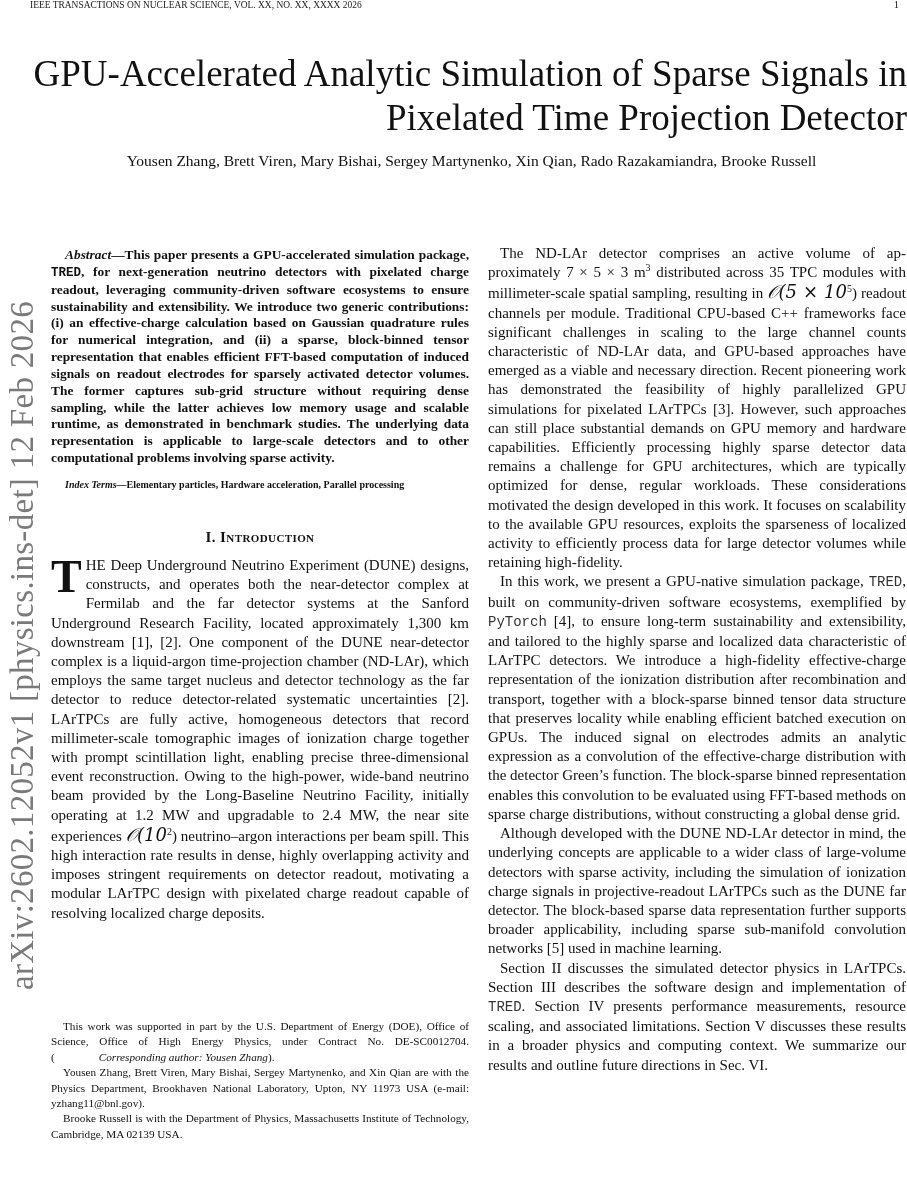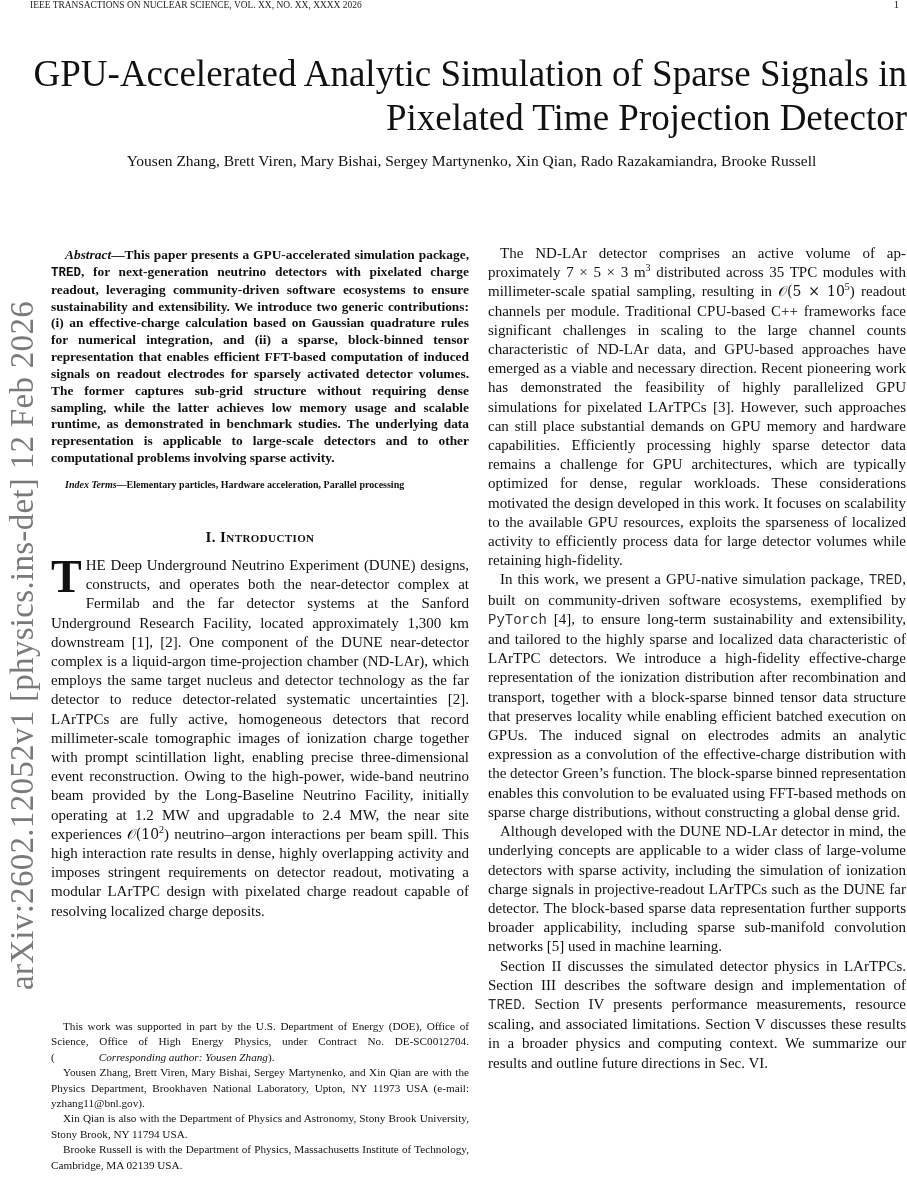--- a/index.html
+++ b/index.html
@@ -45,21 +45,21 @@
   p.body { margin: 0; text-indent: 12px; }
   p.body.first { text-indent: 0; }
   .dropcap {
     float: left; font-size: 46px; line-height: 36px; font-weight: bold; margin: 3px 4px 0 0; font-family: "Liberation Serif", serif;
   }
   .footnotes { position: absolute; left: 51px; width: 418px; top: 1019px; font-size: 11.2px; line-height: 15.4px; text-align: justify; }
   .footnotes p { margin: 0; text-indent: 12px; }
   .footnotes .it { font-style: italic; padding-left: 44px; }
   sup { font-size: 10px; line-height: 0; }
   .math { font-family: "Liberation Serif", serif; }
-  .mathcal { font-family: "DejaVu Serif", serif; font-size: 14px; }
+  .mathcal { font-style: italic; font-family: "DejaVu Serif", serif; font-size: 18px; }
   .mono-body { font-family: "Liberation Mono", "DejaVu Sans Mono", monospace; font-size: 14px; color: #333; }
 </style>
 </head>
 <body>
 
 <div class="running-head">
   <span class="journal">IEEE TRANSACTIONS ON NUCLEAR SCIENCE, VOL. XX, NO. XX, XXXX 2026</span>
   <span class="page-num">1</span>
 </div>
 
@@ -73,21 +73,20 @@
   <p class="index-terms"><span class="lead">Index Terms</span><span>—Elementary particles, Hardware acceleration, Parallel processing</span></p>
 
   <div class="section-heading">I. Introduction</div>
 
   <p class="body first"><span class="dropcap">T</span><span>HE Deep Underground Neutrino Experiment (DUNE) designs, constructs, and operates both the near-detector complex at Fermilab and the far detector systems at the Sanford Underground Research Facility, located approximately 1,300 km downstream [1], [2]. One component of the DUNE near-detector complex is a liquid-argon time-projection cham­ber (ND-LAr), which employs the same target nucleus and detector technology as the far detector to reduce detector-related systematic uncertainties [2]. LArTPCs are fully active, homogeneous detectors that record millimeter-scale tomo­graphic images of ionization charge together with prompt scintillation light, enabling precise three-dimensional event reconstruction. Owing to the high-power, wide-band neutrino beam provided by the Long-Baseline Neutrino Facility, ini­tially operating at 1.2 MW and upgradable to 2.4 MW, the near site experiences </span><span class="mathcal">𝒪(10</span><sup>2</sup><span>)</span><span> neutrino–argon interactions per beam spill. This high interaction rate results in dense, highly overlapping activity and imposes stringent requirements on detector readout, motivating a modular LArTPC design with pixelated charge readout capable of resolving localized charge deposits.</span></p>
 </div>
 
 <div class="footnotes">
   <p><span>This work was supported in part by the U.S. Department of Energy (DOE), Office of Science, Office of High Energy Physics, under Contract No. DE-SC0012704. (</span><span class="it">Corresponding author: Yousen Zhang</span><span>).</span></p>
   <p>Yousen Zhang, Brett Viren, Mary Bishai, Sergey Martynenko, and Xin Qian are with the Physics Department, Brookhaven National Laboratory, Upton, NY 11973 USA (e-mail: yzhang11@bnl.gov).</p>
-  <p>Xin Qian is also with the Department of Physics and Astronomy, Stony Brook University, Stony Brook, NY 11794 USA.</p>
   <p>Brooke Russell is with the Department of Physics, Massachusetts Institute of Technology, Cambridge, MA 02139 USA.</p>
 </div>
 
 <div class="col col-right">
   <p class="body"><span>The ND-LAr detector comprises an active volume of ap­proximately </span><span class="math">7 × 5 × 3 m</span><sup>3</sup><span> distributed across 35 TPC modules with millimeter-scale spatial sampling, resulting in </span><span class="mathcal">𝒪(5 × 10</span><sup>5</sup><span>)</span><span> readout channels per module. Traditional CPU-based C++ frameworks face significant challenges in scaling to the large channel counts characteristic of ND-LAr data, and GPU-based approaches have emerged as a viable and necessary direction. Recent pioneering work has demonstrated the fea­sibility of highly parallelized GPU simulations for pixelated LArTPCs [3]. However, such approaches can still place sub­stantial demands on GPU memory and hardware capabilities. Efficiently processing highly sparse detector data remains a challenge for GPU architectures, which are typically optimized for dense, regular workloads. These considerations motivated the design developed in this work. It focuses on scalability to the available GPU resources, exploits the sparseness of localized activity to efficiently process data for large detector volumes while retaining high-fidelity.</span></p>
   <p class="body"><span>In this work, we present a GPU-native simulation pack­age, </span><span class="mono-body">TRED</span><span>, built on community-driven software ecosystems, exemplified by </span><span class="mono-body">PyTorch</span><span> [4], to ensure long-term sustain­ability and extensibility, and tailored to the highly sparse and localized data characteristic of LArTPC detectors. We introduce a high-fidelity effective-charge representation of the ionization distribution after recombination and transport, together with a block-sparse binned tensor data structure that preserves locality while enabling efficient batched execution on GPUs. The induced signal on electrodes admits an analytic expression as a convolution of the effective-charge distribution with the detector Green’s function. The block-sparse binned representation enables this convolution to be evaluated using FFT-based methods on sparse charge distributions, without constructing a global dense grid.</span></p>
   <p class="body">Although developed with the DUNE ND-LAr detector in mind, the underlying concepts are applicable to a wider class of large-volume detectors with sparse activity, including the simulation of ionization charge signals in projective-readout LArTPCs such as the DUNE far detector. The block-based sparse data representation further supports broader applicabil­ity, including sparse sub-manifold convolution networks [5] used in machine learning.</p>
   <p class="body"><span>Section II discusses the simulated detector physics in LArTPCs. Section III describes the software design and implementation of </span><span class="mono-body">TRED</span><span>. Section IV presents performance measurements, resource scaling, and associated limitations. Section V discusses these results in a broader physics and computing context. We summarize our results and outline future directions in Sec. VI.</span></p>
 </div>
 

